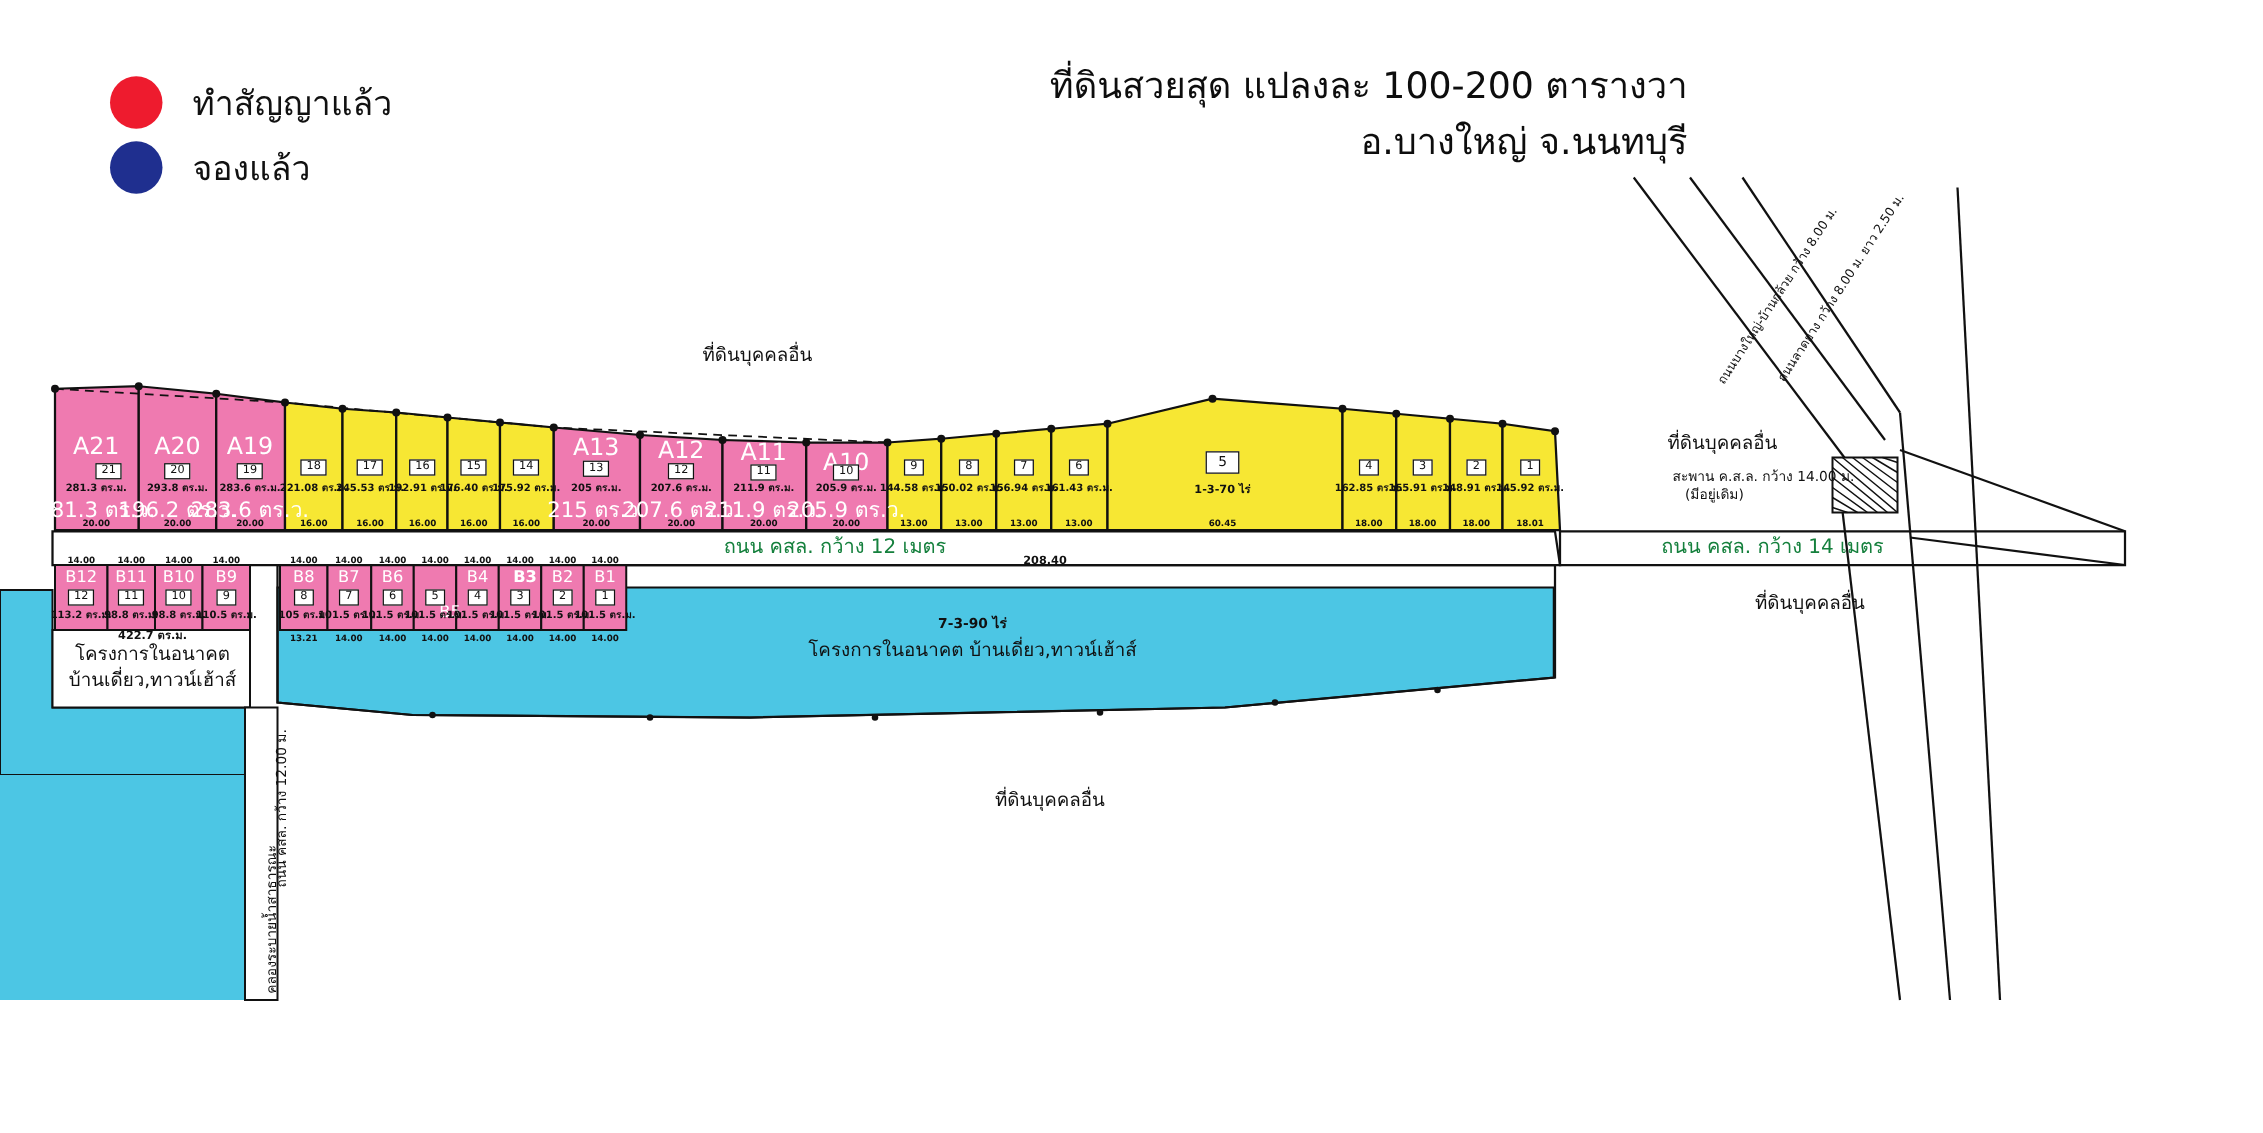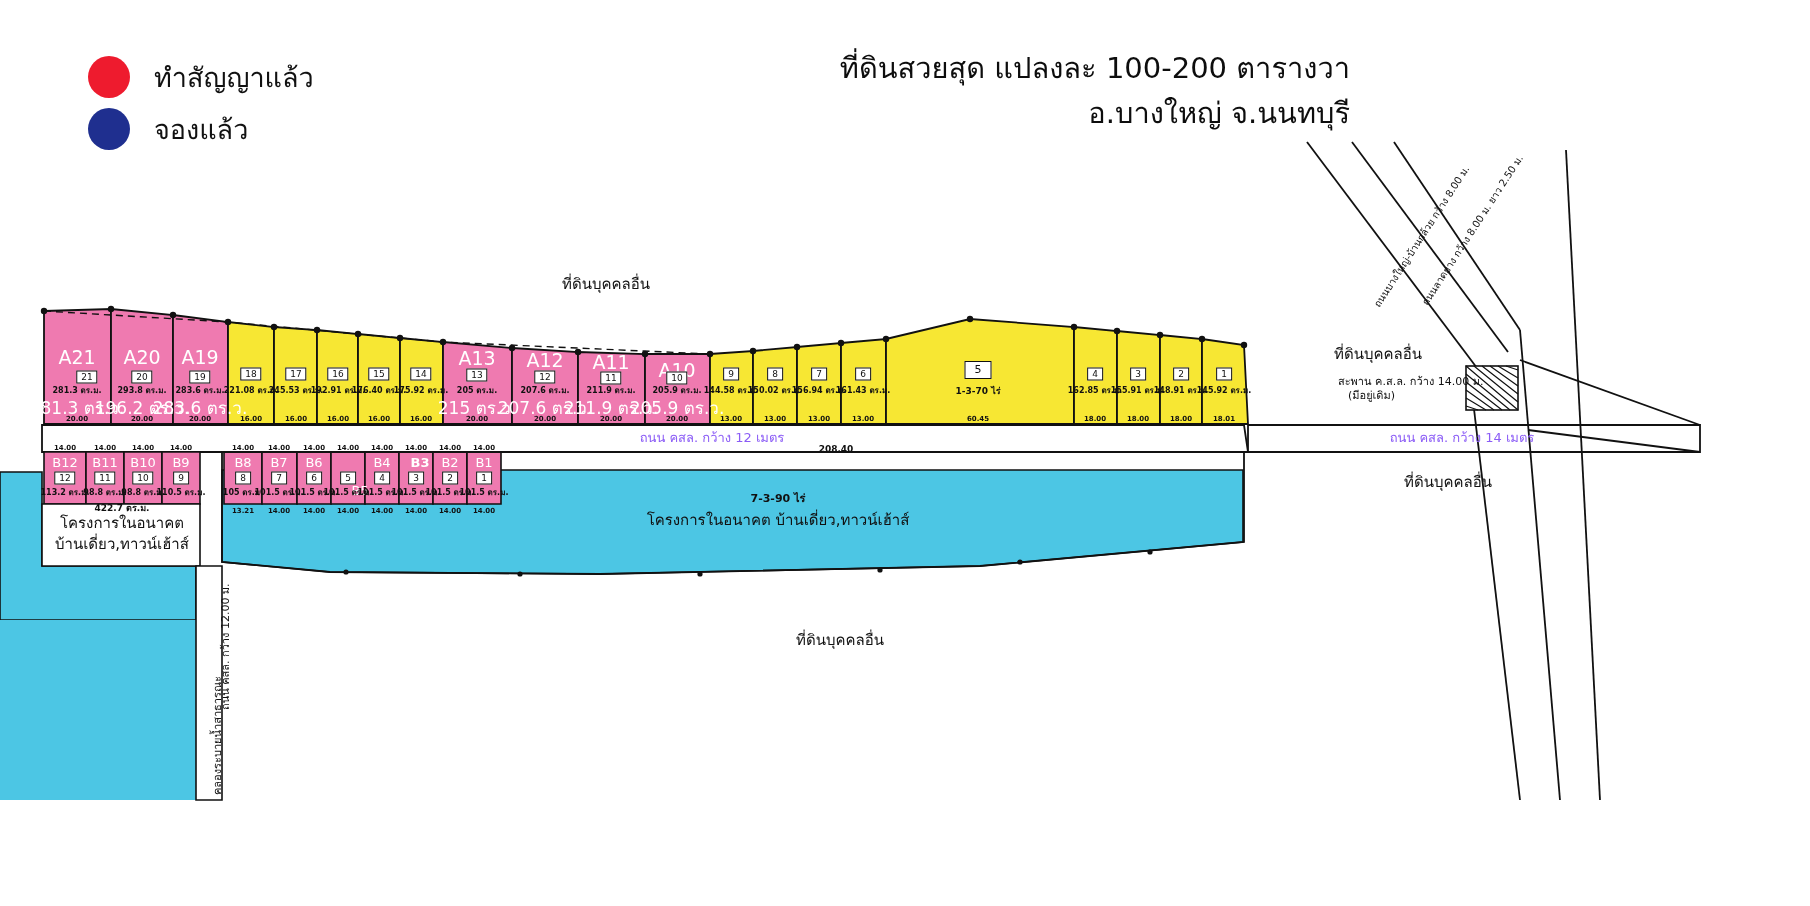--- a/index.html
+++ b/index.html
@@ -2,21 +2,21 @@
 <html><head>
 <meta charset="utf-8">
 <style>
   html,body{margin:0;padding:0;background:#ffffff;}
   body{width:1810px;height:906px;position:relative;overflow:hidden;
        font-family:"DejaVu Sans","Liberation Sans",sans-serif;}
   #stage{position:absolute;left:0;top:0;width:1810px;height:906px;}
   svg.layer{position:absolute;left:0;top:0;width:1810px;height:906px;}
 
   .legend{position:absolute;left:88px;top:56px;}
-  .legend-row{display:flex;height:52px;}
+  .legend-row{display:flex;align-items:center;height:52px;}
   .legend-dot{width:42px;height:42px;border-radius:50%;flex:0 0 auto;}
   .legend-label{margin-left:24px;font-size:27px;color:#111;
                 font-family:"DejaVu Sans","Liberation Sans",sans-serif;}
 
   .title-block{position:absolute;left:470px;top:46px;width:880px;text-align:right;}
   .title-line{font-size:29px;line-height:45px;color:#0d0d0d;white-space:nowrap;}
 
   .maplabel{position:absolute;color:#111;white-space:nowrap;}
   .lbl-xs{font-size:11px;}
   .lbl-md{font-size:15px;}
@@ -29,21 +29,21 @@
             font-size:9px;line-height:11px;padding:0 4px;white-space:nowrap;}
   .plot-num.lg{font-size:11px;line-height:14px;padding:1px 9px;}
   .plot-area-sq{position:absolute;transform:translate(-50%,-50%);
                 font-size:8px;color:#111;white-space:nowrap;font-weight:bold;}
   .plot-area-wa{position:absolute;transform:translate(-50%,-50%);
                 font-size:17px;color:#ffffff;white-space:nowrap;}
   .edge-num{position:absolute;transform:translate(-50%,-50%);
             font-size:7px;color:#111;white-space:nowrap;font-weight:bold;}
 
   .road-label{position:absolute;transform:translate(-50%,-50%);
-              font-size:13px;color:#8b5cf6;white-space:nowrap;margin-left:44px;}
+              font-size:16px;color:#15803d;white-space:nowrap;}
   .area-note{position:absolute;transform:translate(-50%,-50%);
              font-size:15px;color:#111;white-space:nowrap;text-align:center;}
   .area-note.two{line-height:21px;white-space:pre-line;}
   .rot-label{position:absolute;font-size:11px;color:#111;white-space:nowrap;
              transform-origin:0 0;}
 </style>
 </head>
 <body>
 
 <div id="stage">

